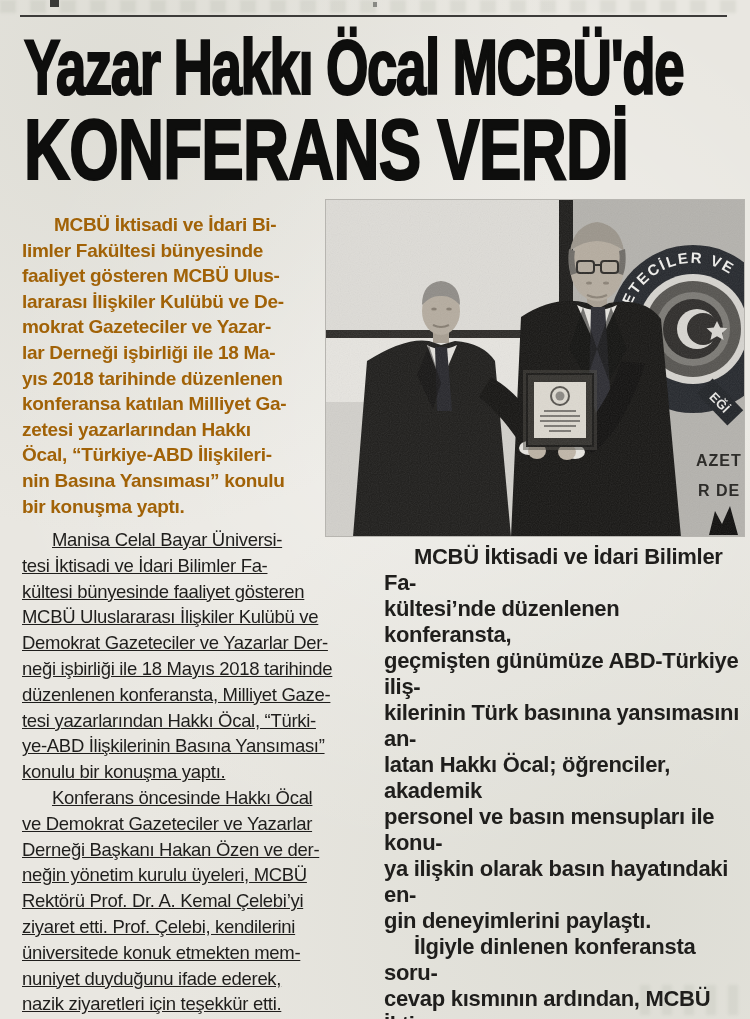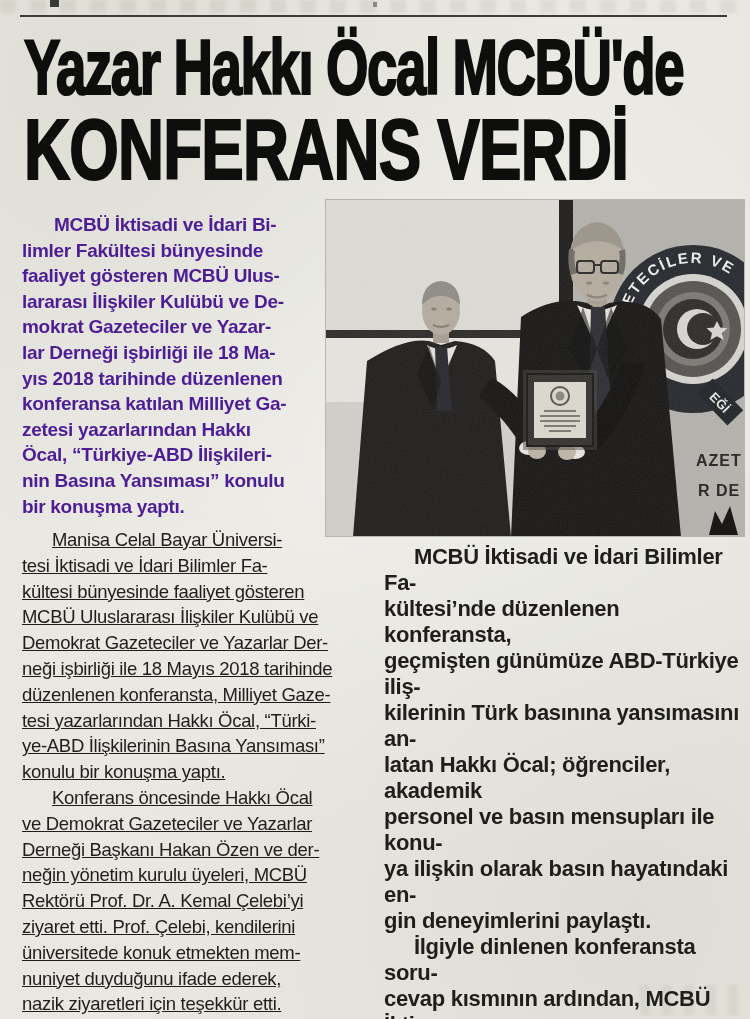--- a/index.html
+++ b/index.html
@@ -20,21 +20,21 @@
   .bleed{pointer-events:none;filter:blur(1.6px);opacity:.5;}
   .bleed-top{left:0;top:0;width:750px;height:13px;
     background:repeating-linear-gradient(90deg, rgba(118,128,108,.22) 0 16px, transparent 16px 30px);}
   .bleed-bottom{left:640px;top:985px;width:110px;height:30px;
     background:repeating-linear-gradient(90deg, rgba(120,130,112,.20) 0 10px, transparent 10px 22px);}
   .hl{white-space:nowrap;font-weight:900;color:#0e0e0d;transform-origin:left center;
       -webkit-text-stroke:2.2px #0e0e0d;}
   .hl1{left:24px;top:26px;font-size:78px;line-height:82px;letter-spacing:-2px;transform:scaleX(.70);}
   .hl2{left:24px;top:104px;font-size:86px;line-height:90px;letter-spacing:-1px;transform:scaleX(.74);}
   .lead{left:22px;top:212px;width:332px;font-size:19px;line-height:25.6px;font-weight:bold;
-        letter-spacing:-.3px;color:#4c1d95;white-space:pre-line;text-indent:32px;}
+        letter-spacing:-.3px;color:#a16207;white-space:pre-line;text-indent:32px;}
   .col p{margin:0;white-space:pre-line;text-indent:30px;}
   .left-lower{left:22px;top:527px;width:356px;font-size:18.5px;line-height:25.8px;letter-spacing:-.3px;text-decoration:underline;}
   .right-col{left:384px;top:544px;width:363px;font-size:22px;line-height:26px;letter-spacing:-.3px;font-weight:bold;}
   .photo{left:325px;top:199px;width:420px;height:338px;}
   .photo svg{display:block;}
 </style>
 </head>
 <body>
 
 <div class="abs top-rule"></div>

